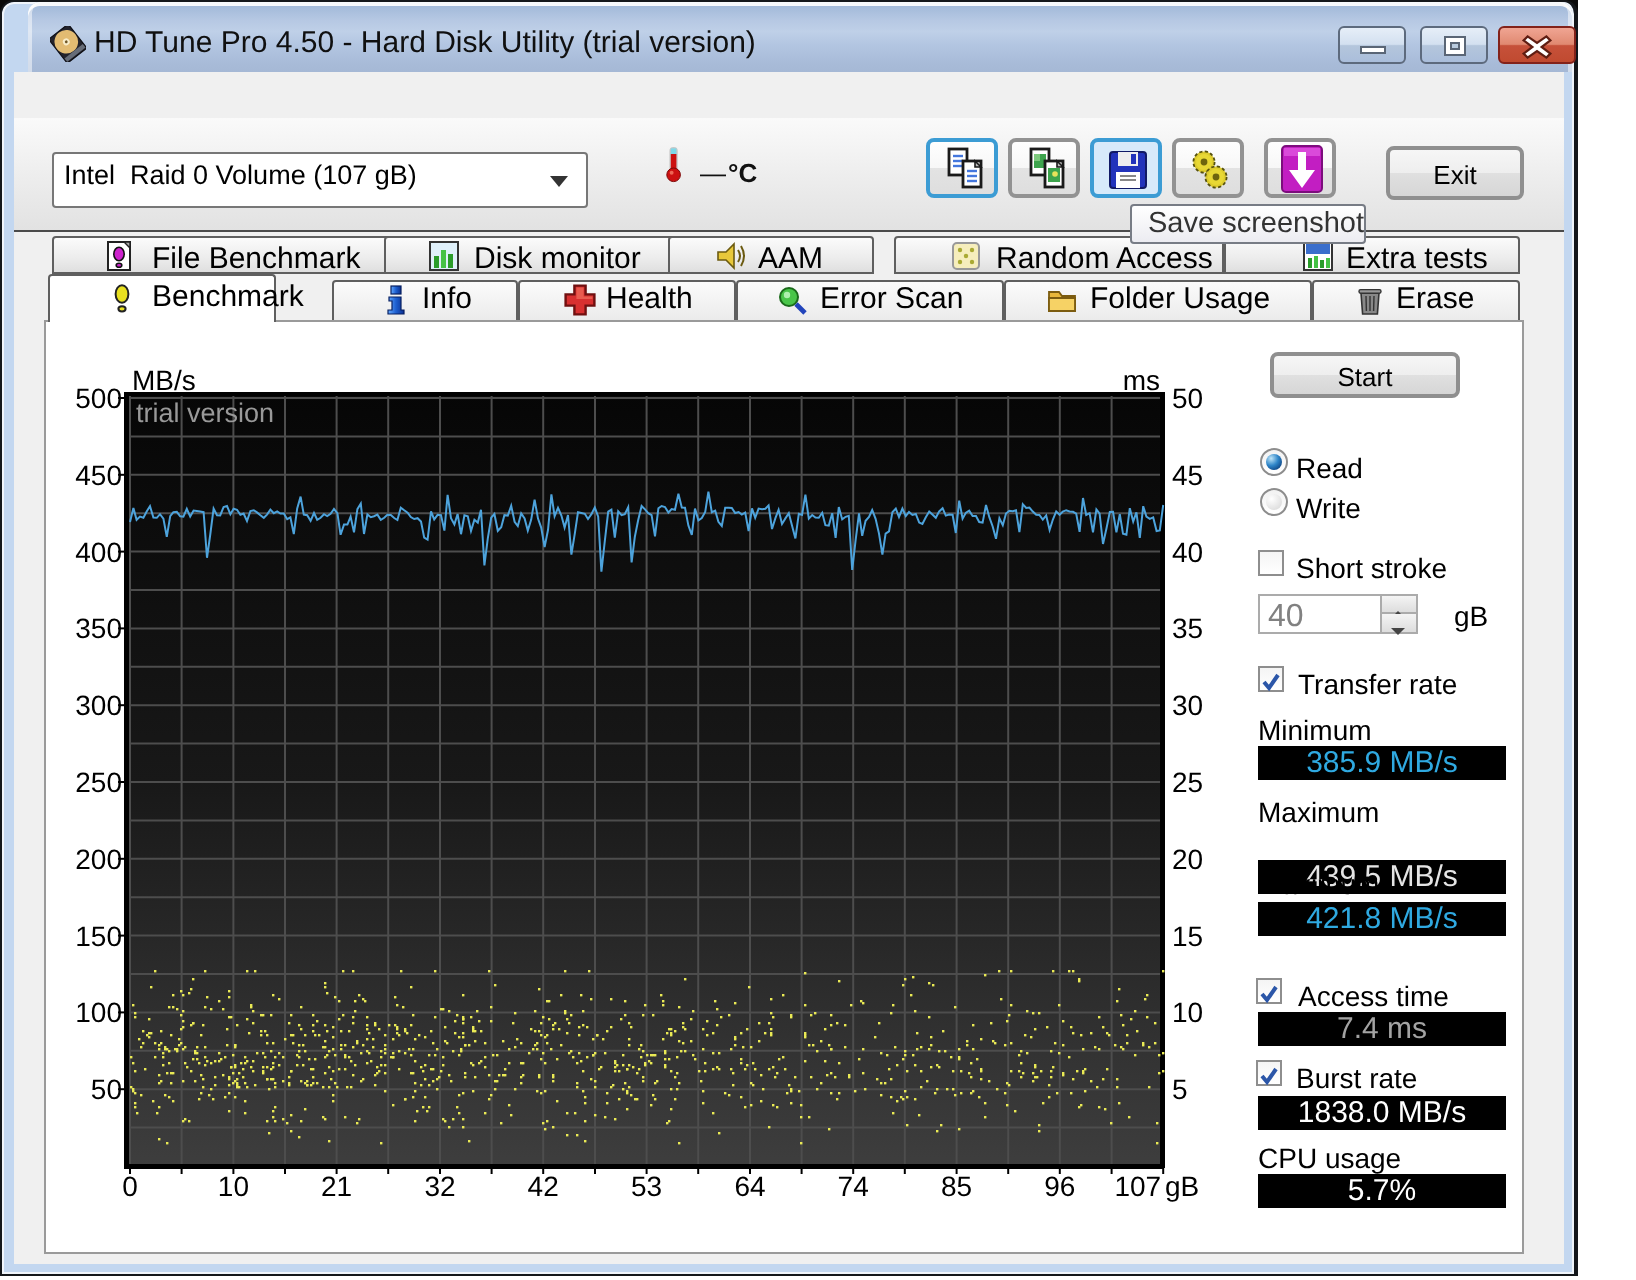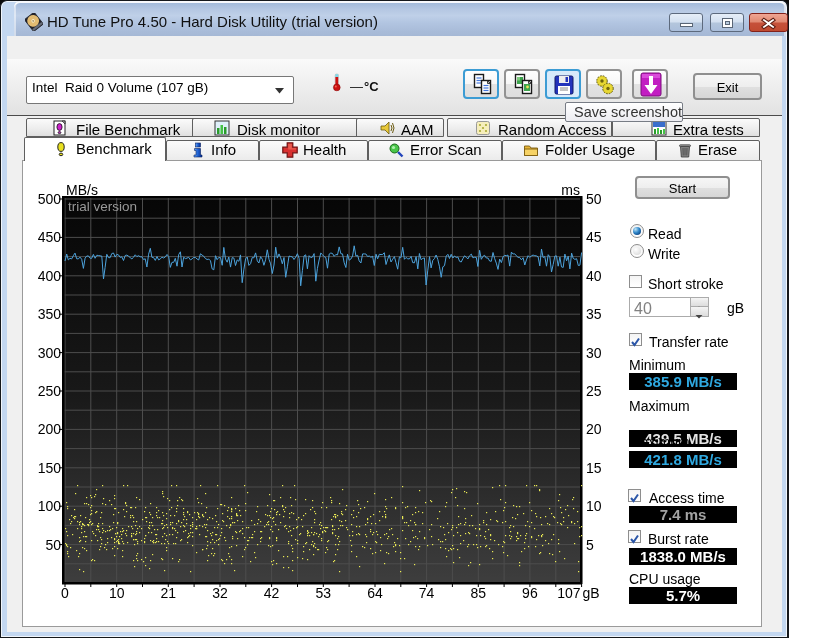--- a/index.html
+++ b/index.html
@@ -24,31 +24,31 @@
  border:1px solid #777;border-radius:2px;font-size:13.5px}
 .tbtn{position:absolute;top:10px;height:30px;border:2px solid #929292;border-radius:4px;
  background:linear-gradient(180deg,#fefefe,#f7f7f7 50%,#e3e3e3 50%,#dedede)}
 #exitbtn{position:absolute;left:686px;top:14px;width:69px;height:27px;border:2px solid #8f8f8f;border-radius:4px;
  background:linear-gradient(180deg,#f6f6f6,#eee 50%,#e0e0e0 50%,#d6d6d6);
  font-size:13px;text-align:center;line-height:25px;color:#000}
 .tab1{position:absolute;top:118px;height:19px;border:1px solid #5f5f5f;border-radius:2px 2px 0 0;
  background:linear-gradient(180deg,#fbfbfb,#ececec 60%,#dfdfdf);font-size:15px;color:#000}
 .tab2{position:absolute;top:140px;height:32px;border:1px solid #5f5f5f;border-radius:2px 2px 0 0;
  background:linear-gradient(180deg,#fbfbfb,#ececec 60%,#dfdfdf);font-size:15px;color:#000}
-#tab-active{position:absolute;left:24px;top:137px;width:142px;height:24px;border:1px solid #5f5f5f;border-bottom:none;
+#tab-active{position:absolute;left:24px;top:137px;width:114px;height:24px;border:1px solid #5f5f5f;border-bottom:none;
  border-radius:2px 2px 0 0;background:#fff;z-index:5;font-size:15px}
 #page{position:absolute;left:22px;top:160px;width:740px;height:467px;background:#fff;border:1px solid #9a9a9a}
 .tico{position:absolute;top:1px;width:16px;height:16px}
 .tlabel{position:absolute;top:2px;white-space:nowrap}
 .t2label{position:absolute;top:0px;white-space:nowrap}
 #tooltip{position:absolute;left:565px;top:102px;width:118px;height:20px;border:1px solid #777c85;
  background:linear-gradient(180deg,#fff,#ececf1);font-size:14.5px;color:#333;text-align:right;line-height:18px;z-index:50;border-radius:2px}
 .vlabel{position:absolute;font-size:14px;color:#000;white-space:nowrap}
-.vbox{position:absolute;left:629px;width:108px;height:17px;background:#000;text-align:center;
- font-size:15px;font-weight:bold;line-height:17px}
+.vbox{position:absolute;left:629px;width:124px;height:17px;background:#000;text-align:center;
+ font-size:15px;font-weight:normal;line-height:17px}
 .cb{position:absolute;width:13px;height:13px;border:1px solid #8e8e8e;background:linear-gradient(180deg,#f4f4f4,#fff)}
 .radio{position:absolute;width:14px;height:14px;border-radius:50%;border:1px solid #8d8d8d;
  background:linear-gradient(180deg,#f2f2f2,#fff)}
 #startbtn{position:absolute;left:635px;top:176px;width:95px;height:23px;border:2px solid #8f8f8f;border-radius:4px;
  background:linear-gradient(180deg,#f6f6f6,#eee 50%,#e0e0e0 50%,#d6d6d6);font-size:13px;text-align:center;line-height:21px}
 #spin{position:absolute;left:629px;top:297px;width:80px;height:20px;border:1px solid #ababab;background:#fff;font-size:16px;color:#818181}
 </style></head><body>
 <div id="cornL"></div>
 <div id="cornR"></div>
 <div id="win">
@@ -156,21 +156,21 @@
   </div>
 <div class="tab1" style="left:192px;width:178px">
     <svg class="tico" style="left:21px" viewBox="0 0 16 16">
       <rect x="1" y="1" width="14" height="14" fill="#dff0fa" stroke="#333"></rect>
       <rect x="3" y="8" width="2.5" height="6" fill="#2a9c2a"></rect>
       <rect x="6.5" y="5" width="2.5" height="9" fill="#45c245"></rect>
       <rect x="10" y="7" width="2.5" height="7" fill="#2a9c2a"></rect>
     </svg>
     <span class="tlabel" style="left:44px">Disk monitor</span>
   </div>
-<div class="tab1" style="left:356px;width:88px">
+<div class="tab1" style="left:334px;width:103px">
     <svg class="tico" style="left:22px" viewBox="0 0 16 16">
       <path d="M2 6 H6 L10 2 V14 L6 10 H2 Z" fill="#e8c83a" stroke="#6b5a10" stroke-width="0.8"></path>
       <path d="M12 5 Q14 8 12 11 M13.5 3 Q16.5 8 13.5 13" stroke="#6b5a10" fill="none"></path>
     </svg>
     <span class="tlabel" style="left:44px">AAM</span>
   </div>
 <div class="tab1" style="left:447px;width:165px">
     <svg class="tico" style="left:27px" viewBox="0 0 16 16">
       <rect x="1.5" y="1.5" width="13" height="13" rx="2" fill="#f6eebc" stroke="#999"></rect>
       <circle cx="5" cy="5" r="1.1" fill="#aa3"></circle>

